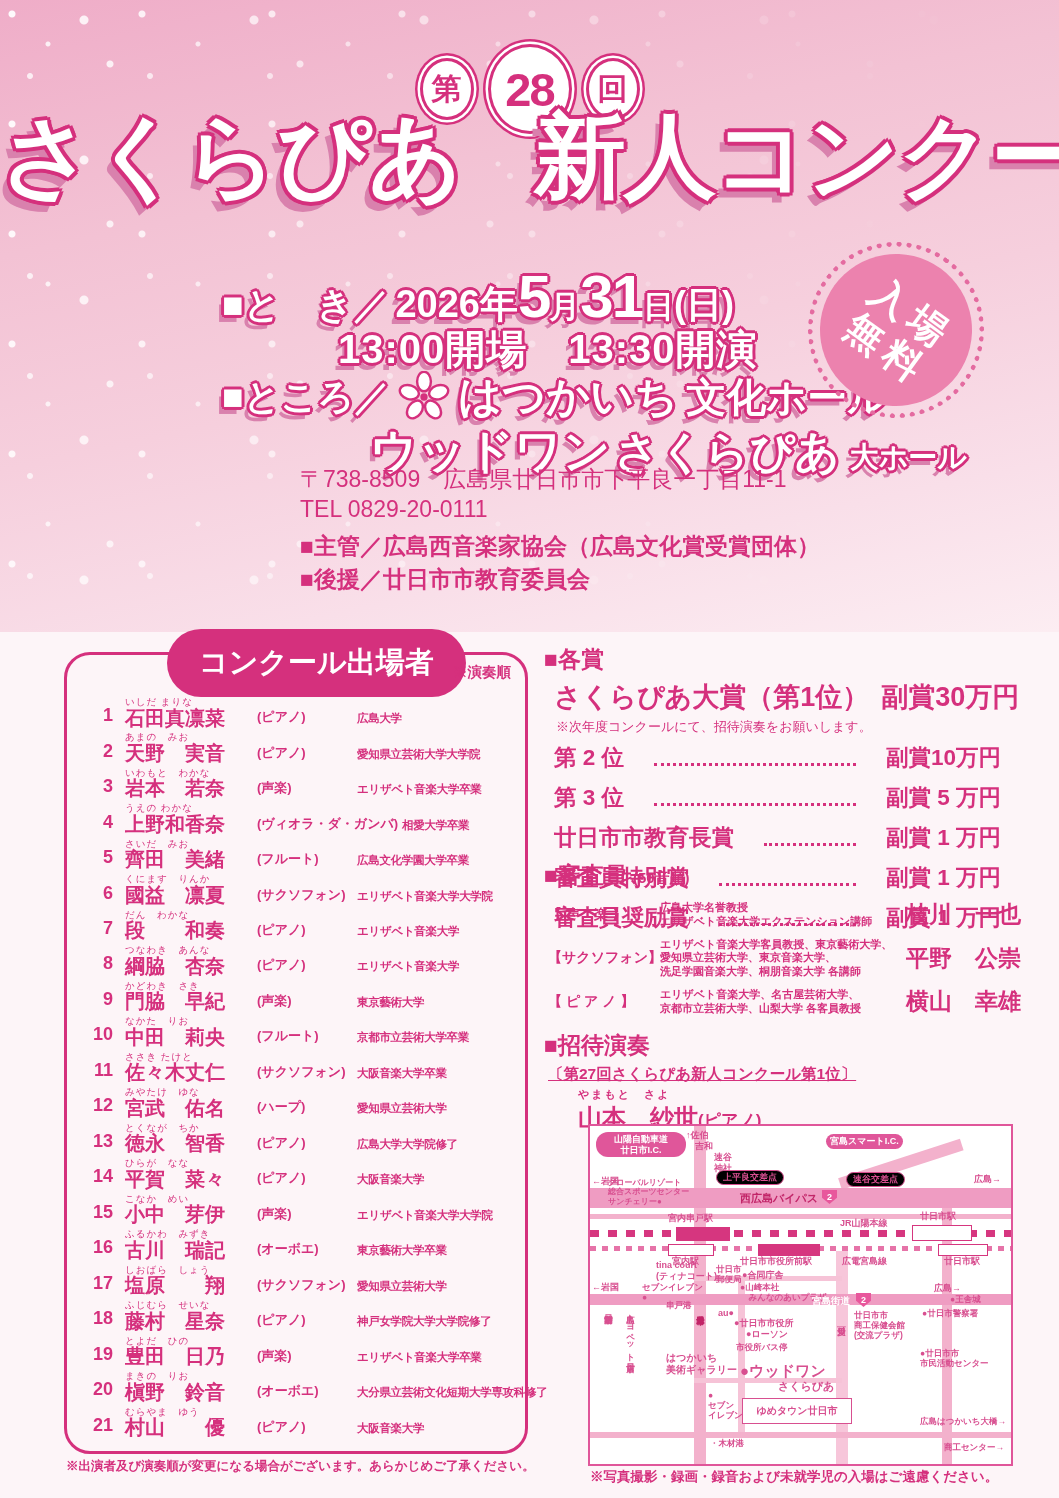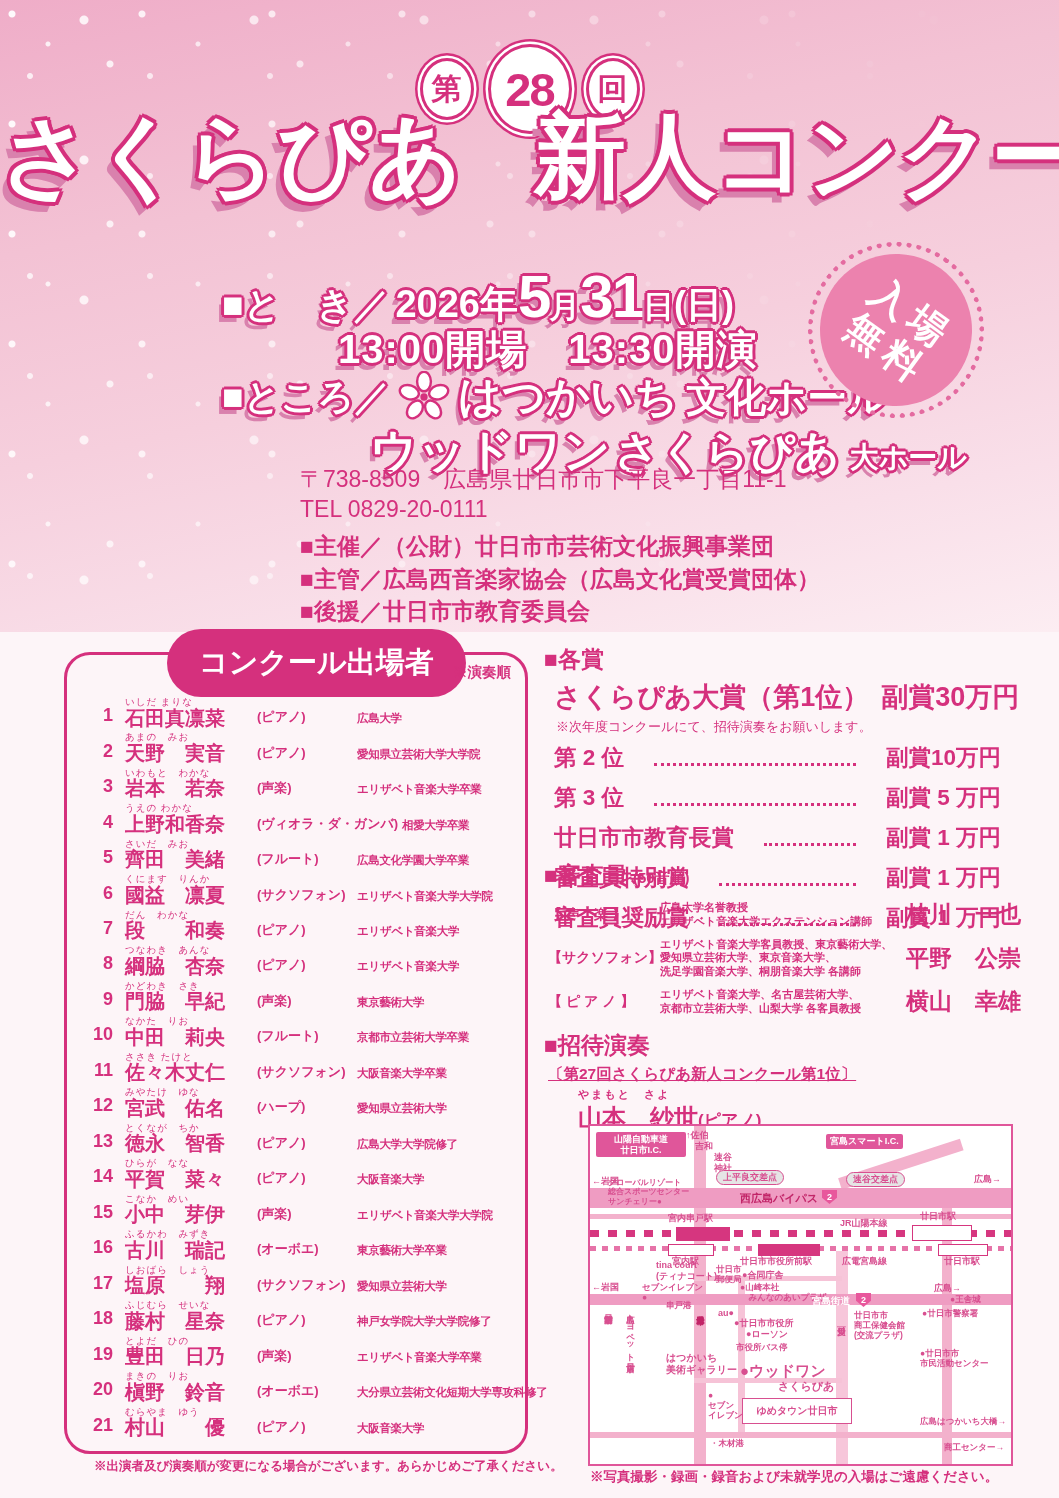--- a/index.html
+++ b/index.html
@@ -97,21 +97,21 @@
   }
   .order-note{position:absolute;right:14px;top:8px;font-size:14.5px;font-weight:bold;}
   .c-rows{position:absolute;left:14px;right:8px;top:42px;bottom:12px;display:flex;flex-direction:column;justify-content:space-between;}
   .c-row{display:flex;align-items:flex-end;}
   .c-no{width:32px;text-align:right;font-size:18px;font-weight:bold;padding:0 0 3px 0;flex:none;}
   .c-name{width:132px;margin-left:12px;display:flex;flex-direction:column;flex:none;}
   .c-furi{font-size:9.5px;letter-spacing:1px;line-height:1;margin-bottom:1px;white-space:nowrap;}
   .c-kanji{font-size:20px;font-weight:bold;line-height:1.08;white-space:nowrap;}
   .c-inst{min-width:96px;font-size:13px;font-weight:bold;padding-bottom:3px;white-space:nowrap;flex:none;}
   .c-school{flex:1;font-size:11.5px;letter-spacing:-0.3px;font-weight:bold;padding-bottom:3px;white-space:nowrap;margin-left:4px;}
-  .foot-left{position:absolute;left:66px;top:1458px;font-size:12.5px;font-weight:bold;white-space:nowrap;margin-left:28px;}
+  .foot-left{position:absolute;left:66px;top:1458px;font-size:12.5px;font-weight:bold;white-space:nowrap;}
   
   .prizes{position:absolute;left:544px;top:644px;width:474px;}
   .sec-h{font-size:23px;font-weight:bold;}
   .grand{margin:4px 0 0 10px;font-size:27px;font-weight:bold;white-space:nowrap;}
   .grand .gp{margin-left:12px;}
   .grand-note{margin:3px 0 6px 12px;font-size:13px;font-weight:normal;}
   .prz-row{display:flex;align-items:flex-end;margin:0 0 9px 10px;gap:22px;}
   .prz-name{font-size:22.5px;font-weight:bold;white-space:nowrap;}
   .prz-dots{flex:1;border-bottom:3.5px dotted var(--m);margin:0 8px 7px 8px;}
   .prz-val{width:132px;font-size:22.5px;font-weight:bold;white-space:nowrap;flex:none;}
@@ -129,22 +129,22 @@
   .g-furi{font-size:11px;letter-spacing:2px;font-weight:bold;}
   .g-line{display:flex;align-items:baseline;}
   .g-kanji{font-size:24px;font-weight:bold;white-space:nowrap;}
   .g-inst{font-size:17px;font-weight:bold;}
   
   .map{position:absolute;left:588px;top:1124px;width:421px;height:338px;border:2.5px solid #e0569a;background:#fff;overflow:hidden;}
   .road{position:absolute;background:var(--road);}
   .rail-jr{position:absolute;left:0;top:104px;width:100%;height:7px;background:repeating-linear-gradient(90deg,#d6367f 0 9px,#fff 9px 18px);}
   .rail-hd{position:absolute;left:0;top:120px;width:100%;height:5px;background:repeating-linear-gradient(90deg,#e673a8 0 6px,#fff 6px 12px);}
   .ml{position:absolute;font-size:9px;line-height:1.18;color:var(--maptxt);font-weight:bold;white-space:pre-line;z-index:3;}
-  .ml-box{background:#e0569a;color:#fff;padding:2px 4px;text-align:center;border-radius:2px;}
-  .ml-pill{background:#e5e5e5;border:1.2px solid var(--maptxt);border-radius:999px;padding:1px 6px;white-space:nowrap;}
+  .ml-box{background:#e0569a;color:#fff;padding:2px 4px;text-align:center;border-radius:12px;}
+  .ml-pill{background:#000000;border:1.2px solid var(--maptxt);border-radius:999px;padding:1px 6px;white-space:nowrap;}
   .ml-v{writing-mode:vertical-rl;font-size:8.5px;}
   .ml-big{font-size:15px;}
   .ml-right{text-align:right;}
   .st{position:absolute;background:#fff;border:1.5px solid #d6367f;z-index:2;}
   .st-solid{background:#d6367f;}
   .shield{position:absolute;width:15px;height:14px;background:#e8579c;color:#fff;font-size:9px;font-weight:bold;display:flex;align-items:center;justify-content:center;clip-path:polygon(0 0,100% 0,100% 55%,50% 100%,0 55%);z-index:3;}
   .ybox{position:absolute;background:#fff;border:1.5px solid var(--maptxt);display:flex;align-items:center;justify-content:center;z-index:2;}
   .foot-right{position:absolute;left:590px;top:1468px;font-size:13.5px;font-weight:bold;white-space:nowrap;}
 </style>
 </head>
@@ -208,21 +208,20 @@
 
     <div class="badge">
       <span>入場</span>
       <span>無料</span>
     </div>
 
     <div class="address">〒738-8509　広島県廿日市市下平良一丁目11-1
 TEL 0829-20-0111</div>
 
     <div class="credits">
-      <div>■主催／（公財）廿日市市芸術文化振興事業団</div>
       <div>■主管／広島西音楽家協会（広島文化賞受賞団体）</div>
       <div>■後援／廿日市市教育委員会</div>
     </div>
   </div>
 
   <div class="cbox">
     <div class="cbox-title">コンクール出場者</div>
     <div class="order-note">※演奏順</div>
     <div class="c-rows">
 

